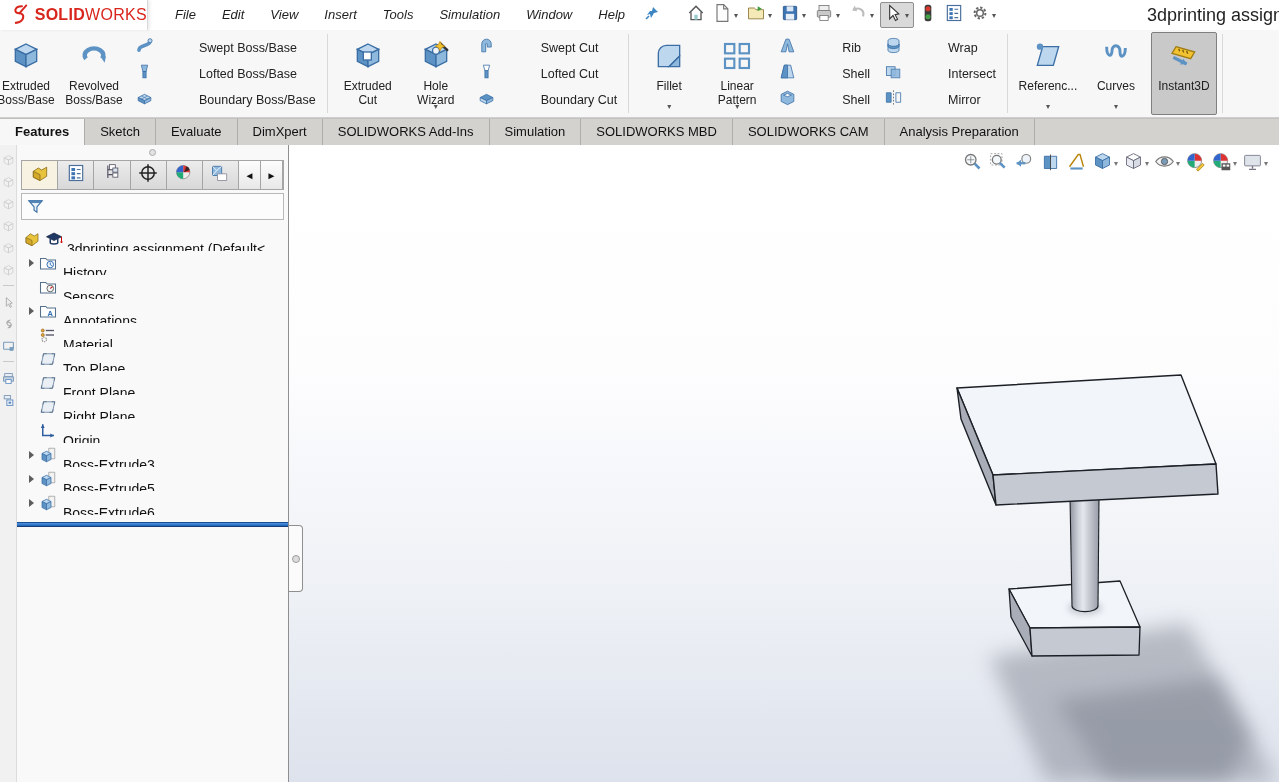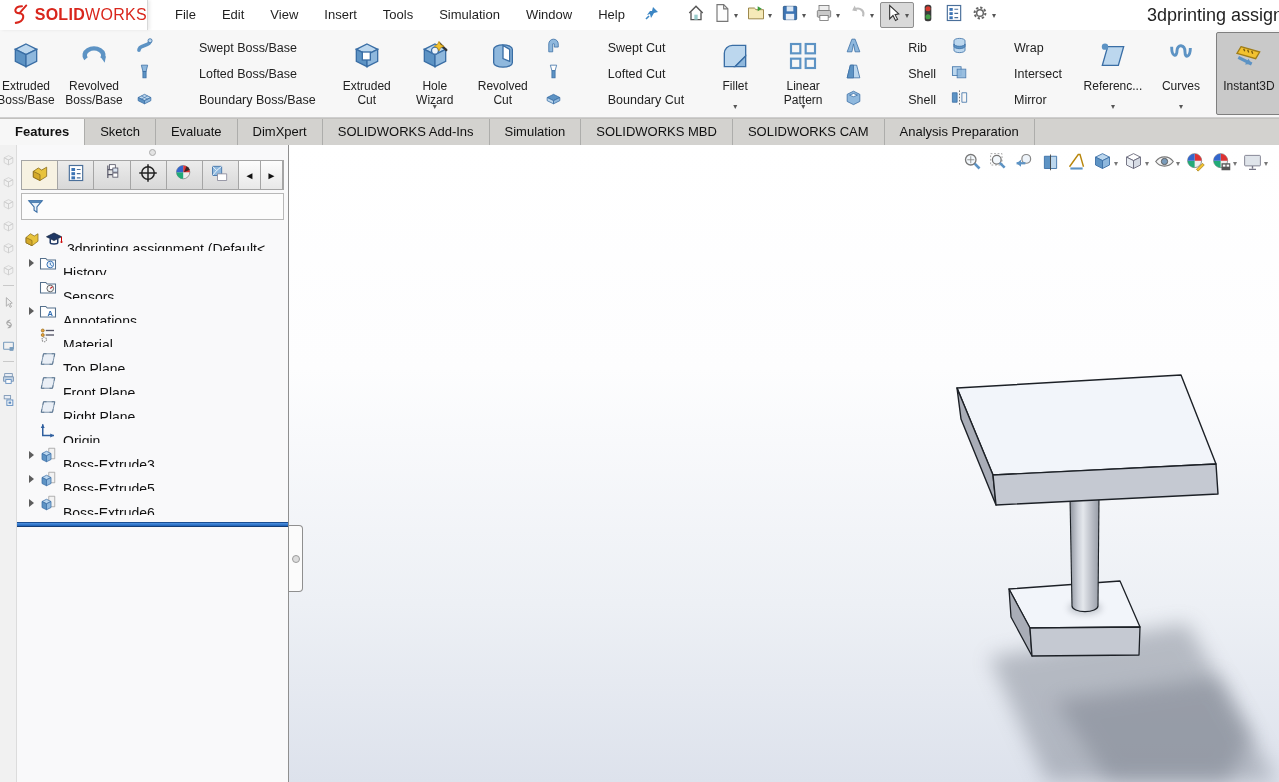--- a/index.html
+++ b/index.html
@@ -7,21 +7,21 @@
     font-family:"Liberation Sans",sans-serif; background:#fff; }
   #app { position:relative; width:1279px; height:782px; }
 
   
   #menubar { position:absolute; left:0; top:0; width:1279px; height:30px;
     background:#fff; display:flex; align-items:center; z-index:30; }
   #logo { display:flex; align-items:center; gap:4px; width:148px; height:30px;
     padding-left:8px; border-right:1px solid #d8d8d8; box-shadow:2px 0 3px rgba(0,0,0,.08); }
   #logo .brandtext { color:var(--brand); font-size:16px; letter-spacing:.3px; white-space:nowrap; }
   #logo .brandtext b { font-weight:700; }
-  #menus { display:flex; gap:0; margin-left:14px; }
+  #menus { display:flex; gap:0; margin-left:14px;font-style:italic; }
   #menus .menu-item { font-size:13px; color:#1f1f1f; padding:0 13px; line-height:30px; cursor:default; }
   #pin { margin:0 6px; }
   #qat { display:flex; align-items:center; gap:2px; margin-left:18px; }
   #qat .qbtn { display:flex; align-items:center; height:26px; padding:0 2px; border-radius:2px; }
   #qat .qbtn.pressed { background:#d9d9d9; border:1px solid #8f8f8f; }
   #qat .caret { font-size:8px; color:#555; margin:0 2px; }
   #doc-title { margin-left:auto; font-size:18px; color:#1f1f1f; width:132px;
     overflow:hidden; white-space:nowrap; text-align:left; }
 
   
@@ -258,27 +258,20 @@
               <path d="M12 3 20 7 12 11 4 7Z" fill="#bcd7ee" stroke="#3a6ea5"></path>
               <path d="M4 7 12 11 12 20 4 16Z" fill="#5d93c4" stroke="#3a6ea5"></path>
               <path d="M20 7 12 11 12 20 20 16Z" fill="#8fb8dd" stroke="#3a6ea5"></path>
               <circle cx="12" cy="8" r="2.6" fill="#eef4fa" stroke="#3a6ea5"></circle>
               <path d="M15 2 L21 8" stroke="#333" stroke-width="1.6"></path>
               <path d="M15 1 l1.2 2.4 2.4 1.2 -2.4 1.2 -1.2 2.4 -1.2-2.4 -2.4-1.2 2.4-1.2z" fill="#f2c230" stroke="#b8860b" stroke-width=".5"></path>
             </svg></span>
       <span class="blabel">Hole Wizard</span>
           <span class="bcaret">▾</span>
         </div>
-        <div class="bigbtn">
-          <span><svg width="32" height="32" viewBox="0 0 24 24">
-              <path d="M5 7 A7 3.4 0 0 1 19 7 V17 A7 3.4 0 0 1 5 17Z" fill="#8fb8dd" stroke="#3a6ea5"></path>
-              <path d="M12 4 V14 L17 16 V7Z" fill="#fff" stroke="#3a6ea5"></path>
-            </svg></span>
-      <span class="blabel">Revolved Cut</span>
-        </div>
         <div class="smallstack">
           <div class="smallbtn">
             <span><svg width="19" height="19" viewBox="0 0 24 24">
                 <path d="M6 20 V10 A6 6 0 0 1 18 10 V14 H13 V10 A2 2 0 0 0 11 10 V20Z" fill="#8fb8dd" stroke="#3a6ea5"></path>
               </svg></span>
           <span class="slabel">Swept Cut</span>
           </div>
           <div class="smallbtn">
             <span><svg width="19" height="19" viewBox="0 0 24 24">
                 <path d="M8 4 H16 L14 11 H10Z" fill="#fff" stroke="#3a6ea5"></path>

